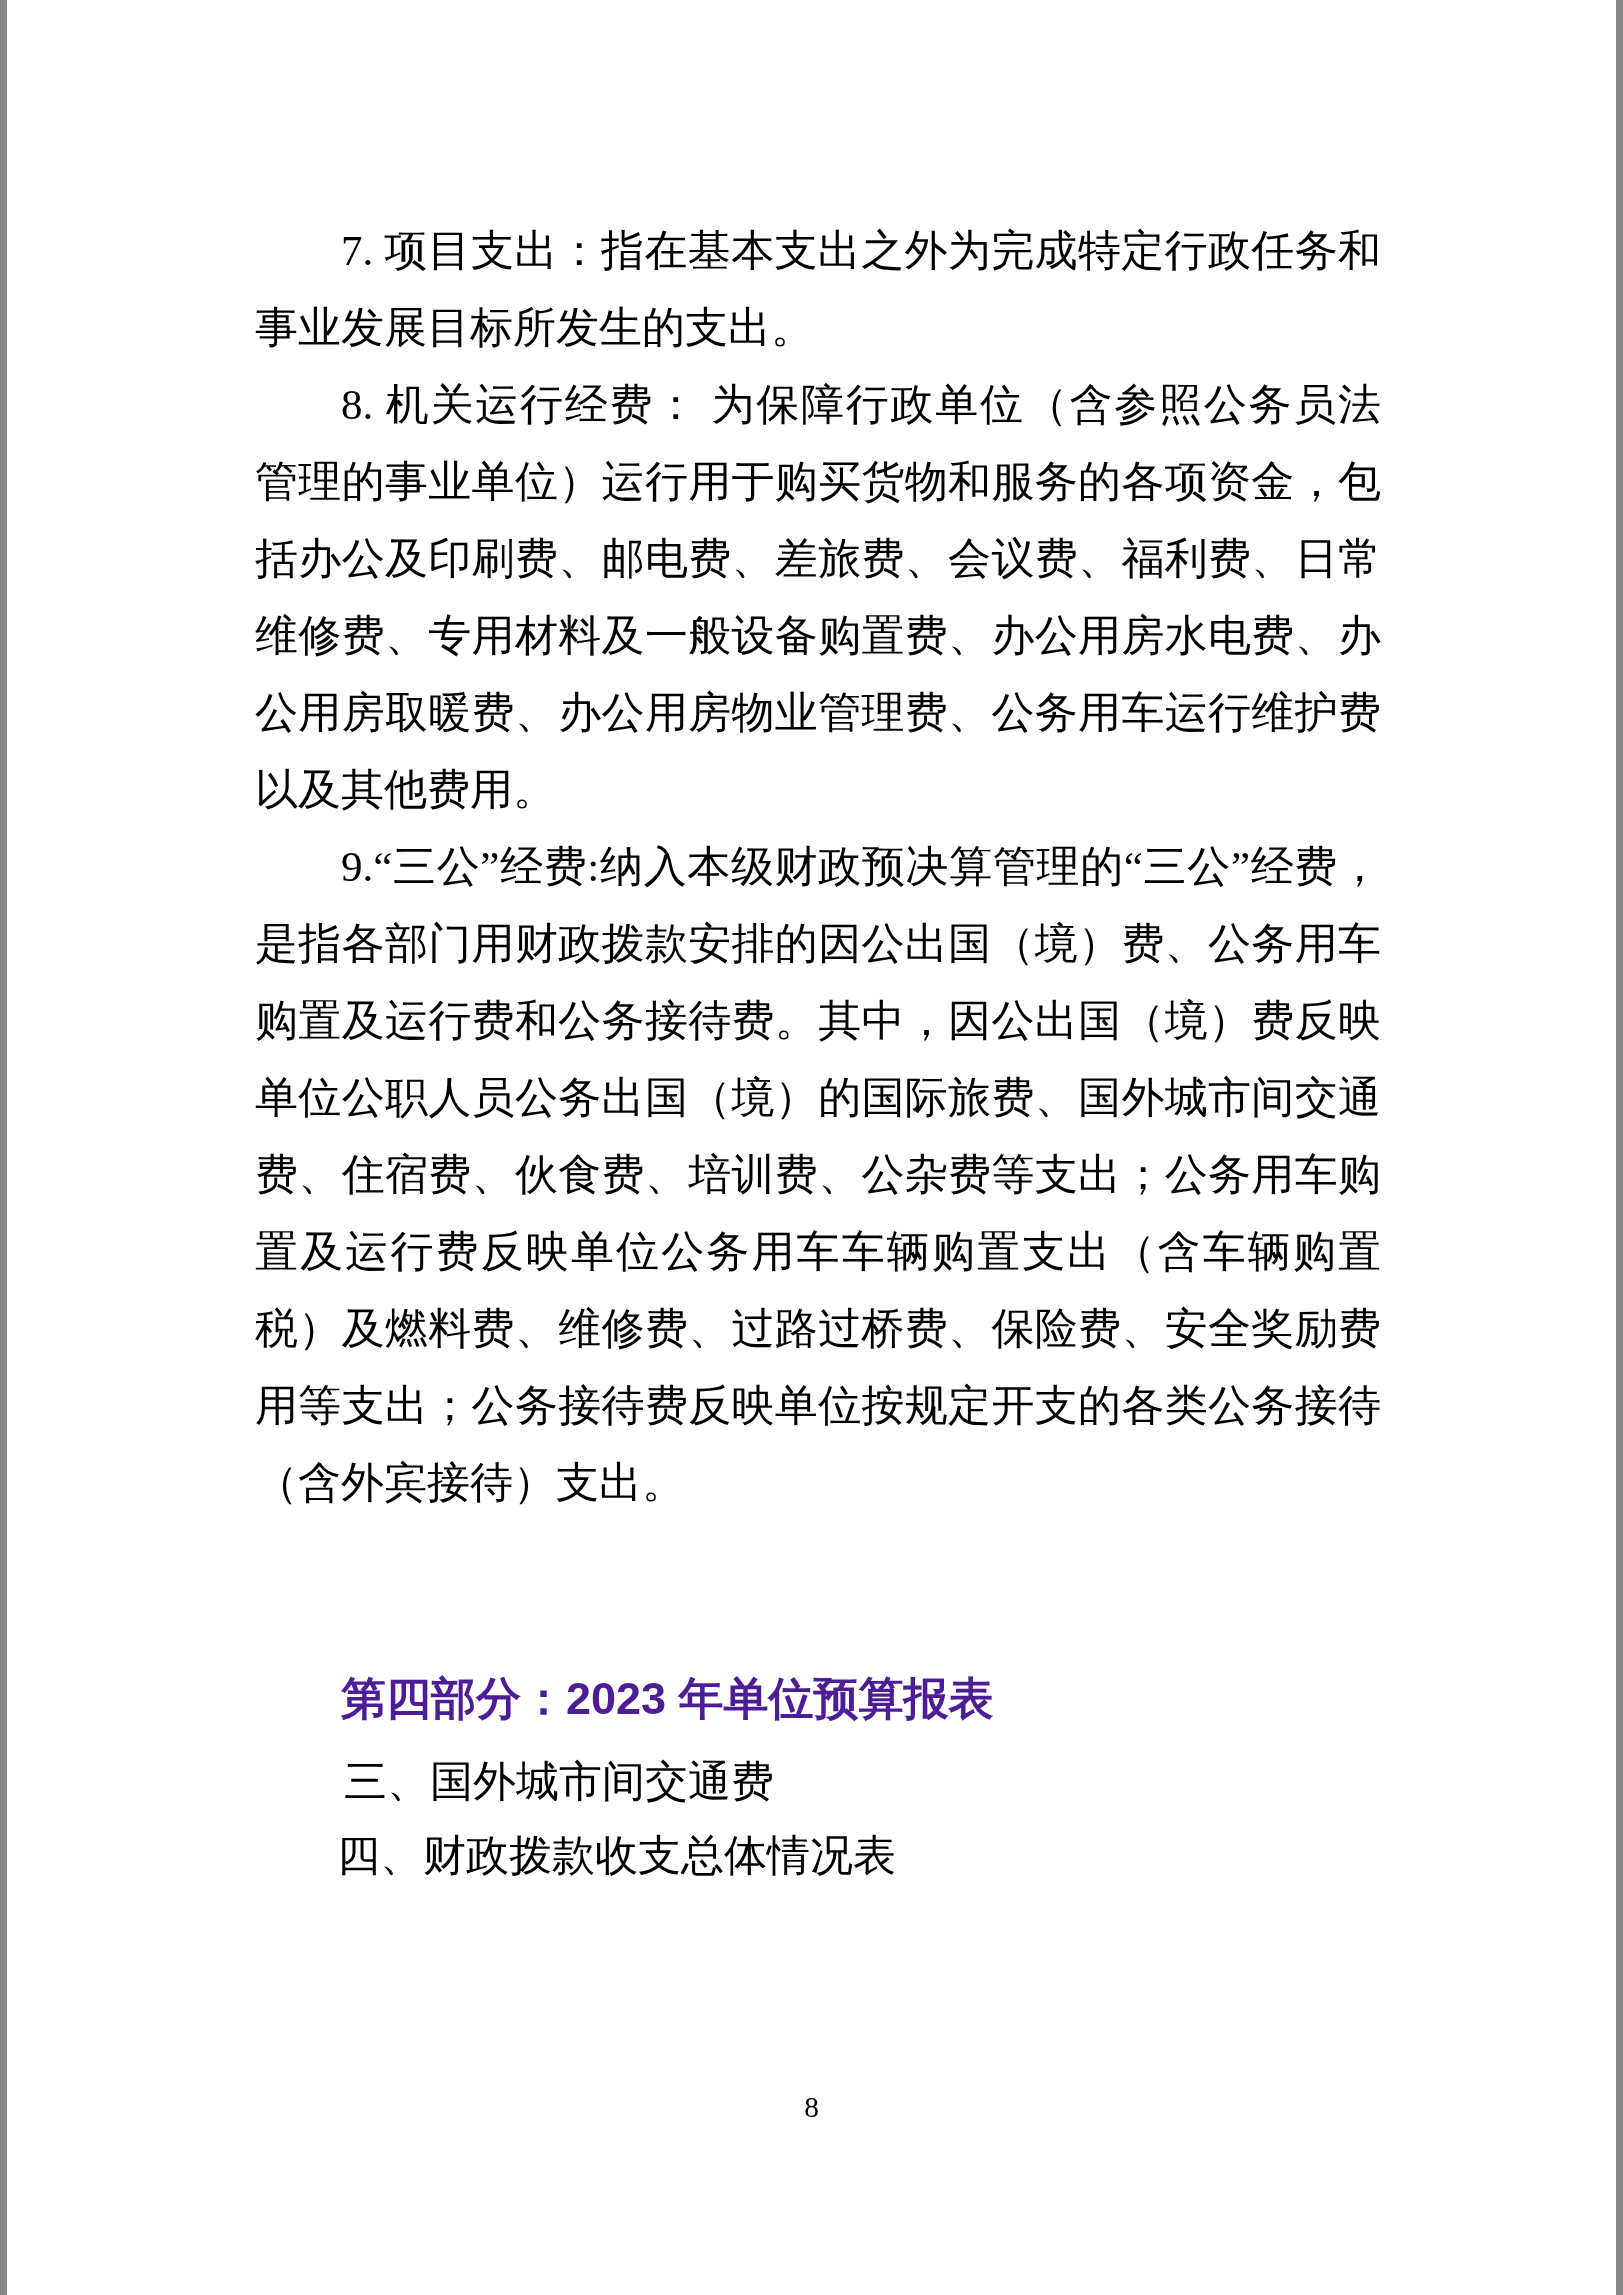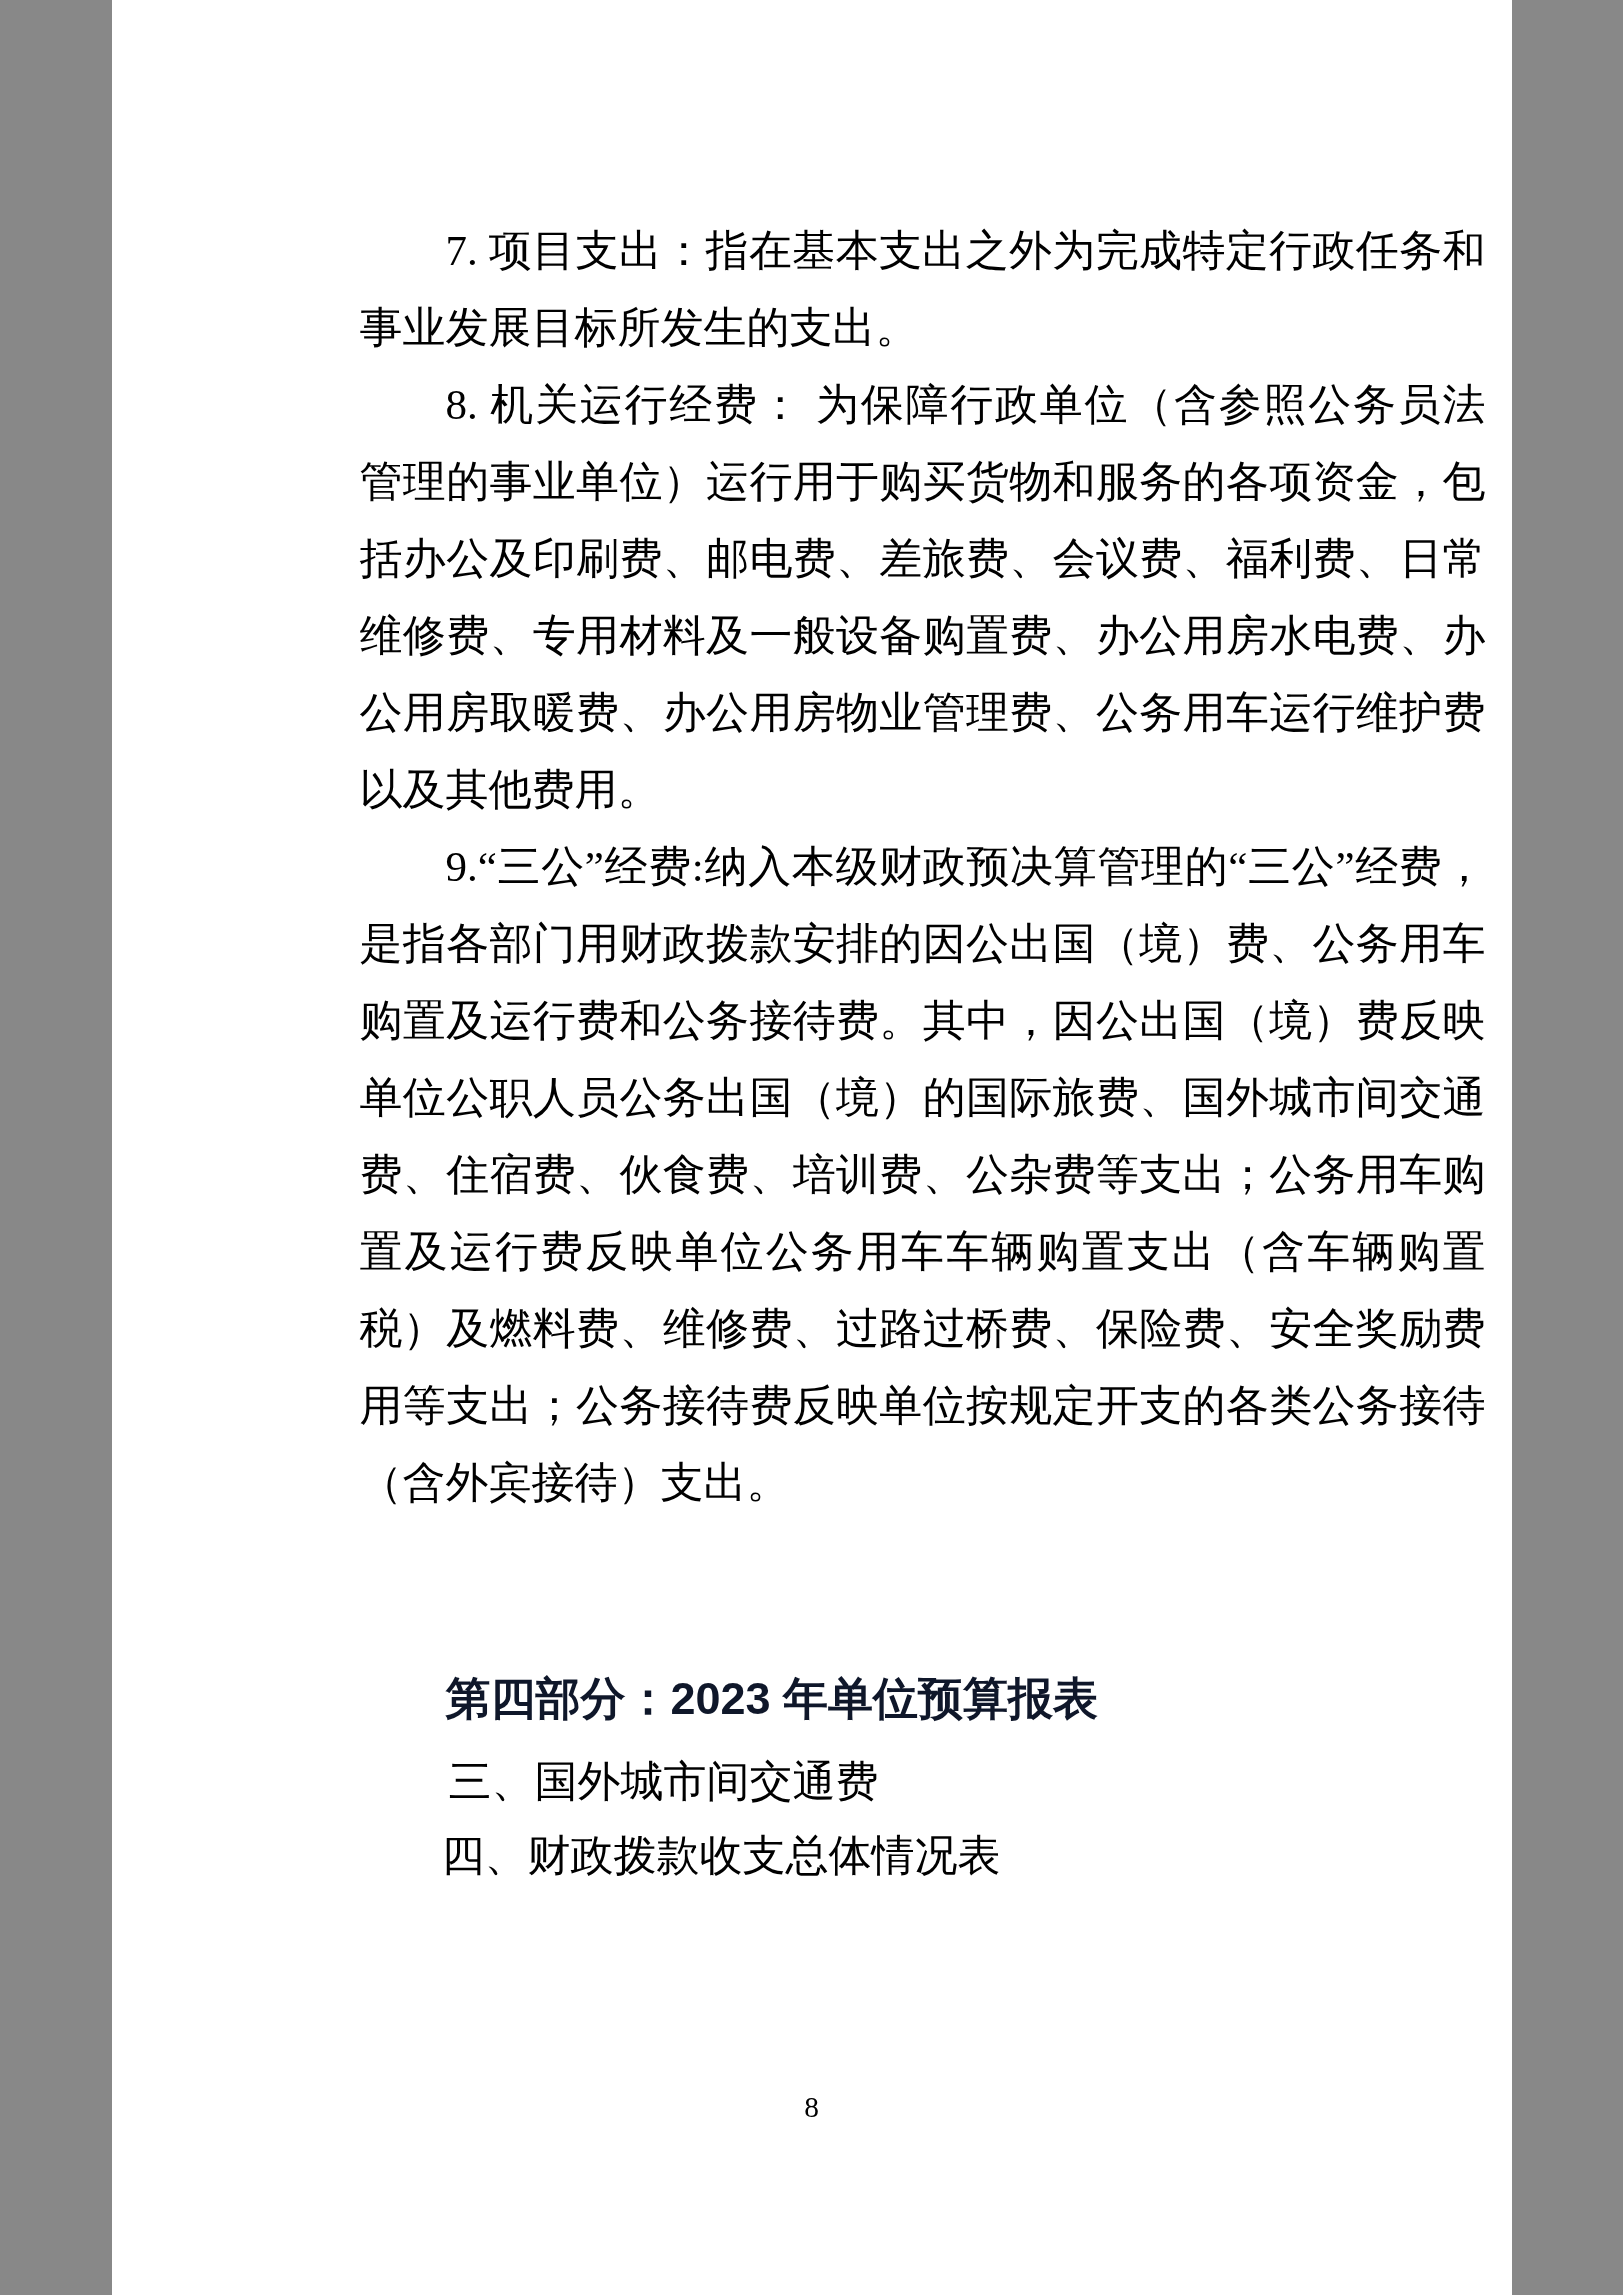--- a/index.html
+++ b/index.html
@@ -2,21 +2,21 @@
 <html style="font-size:9.8px"><head>
 <meta charset="utf-8">
 <style>
   html, body {
     margin: 0;
     padding: 0;
     background: #888;
   }
   .page {
     position: relative;
-    width: 1400px;
+    width: 1609px;
     height: 2295px;
     background: #ffffff;
     margin: 0 auto;
     overflow: hidden;
     color: #000;
   }
   .content {
     position: absolute;
     left: 248px;
     top: 212px;
@@ -36,21 +36,21 @@
   .section-heading {
     font-family: "Liberation Sans", "DejaVu Sans", sans-serif;
     font-weight: bold;
     font-size: 45px;
     line-height: 77px;
     text-indent: 86px;
     margin: 139px 0 0 0;
     padding: 0;
     text-align: left;
     white-space: nowrap;
-    color: #0f172a;
+    color: #4c1d95;
   }
   .table-list {
     margin: 8px 0 0 0;
     padding: 0;
     list-style: none;
   }
   .table-list li {
     font-family: "Liberation Serif", "DejaVu Serif", serif;
     font-size: 43px;
     line-height: 74px;

